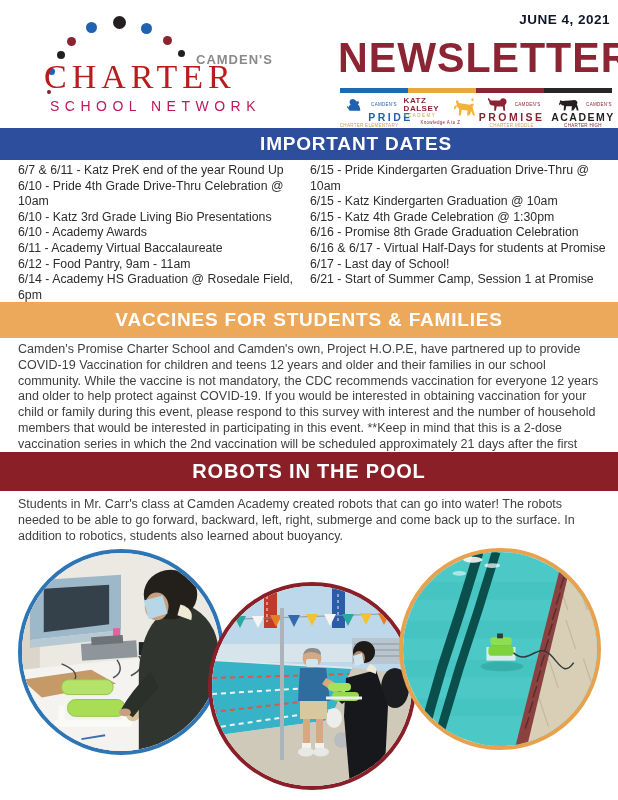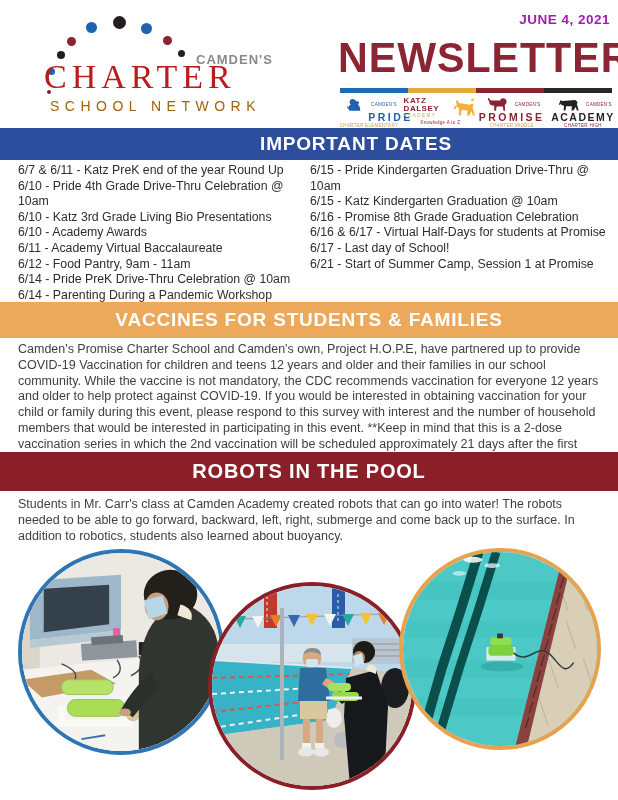--- a/index.html
+++ b/index.html
@@ -1,27 +1,27 @@
 <!DOCTYPE html>
 <html><head>
 <meta charset="utf-8">
 <style>
   html,body{margin:0;padding:0;background:#fff;}
   .page{position:relative;width:618px;height:800px;overflow:hidden;background:#ffffff;
         font-family:"Liberation Sans",sans-serif;}
   
   .issue-date{position:absolute;top:12px;right:8px;font-size:13.5px;font-weight:bold;
-              color:#a21caf;letter-spacing:.5px;}
+              color:#0f172a;letter-spacing:.5px;}
   .org-logo{position:absolute;left:30px;top:12px;width:285px;height:112px;}
   .dot{position:absolute;border-radius:50%;}
   .org-camdens{position:absolute;left:166px;top:40px;font-size:13px;font-weight:bold;
                color:#8a8a8a;letter-spacing:1px;}
   .org-name{position:absolute;left:14px;top:46px;font-family:"Liberation Serif",serif;
             font-size:34px;color:#b91c1c;letter-spacing:5px;}
-  .org-sub{position:absolute;left:20px;top:86px;font-size:14px;color:#a16207;letter-spacing:5.5px;}
+  .org-sub{position:absolute;left:20px;top:86px;font-size:14px;color:#be185d;letter-spacing:5.5px;}
   .newsletter-title{position:absolute;left:338px;top:34px;width:278px;text-align:center;
             font-size:42px;font-weight:bold;color:#8B2433;letter-spacing:1px;
             transform:scaleX(.98);transform-origin:left;}
   .color-bar{position:absolute;left:340px;top:88px;width:272px;height:5px;display:flex;}
   .color-bar div{flex:1;}
   .schools{position:absolute;left:336px;top:97px;width:280px;display:flex;justify-content:space-between;}
   .school{display:flex;flex-direction:column;align-items:center;width:66px;}
   .school .animal-row{display:flex;align-items:center;gap:2px;}
   .tiny{font-size:4.5px;letter-spacing:.3px;}
   .school-name{font-size:10.5px;font-weight:bold;letter-spacing:2.5px;line-height:11px;}
@@ -142,26 +142,28 @@
   <div class="banner banner-dates">IMPORTANT DATES</div>
 
   <div class="dates-wrap">
     <ul class="dates-col-left">
       <li>6/7 &amp; 6/11 - Katz PreK end of the year Round Up</li>
       <li>6/10 - Pride 4th Grade Drive-Thru Celebration @ 10am</li>
       <li>6/10 - Katz 3rd Grade Living Bio Presentations</li>
       <li>6/10 - Academy Awards</li>
       <li>6/11 - Academy Virtual Baccalaureate</li>
       <li>6/12 - Food Pantry, 9am - 11am</li>
+      <li>6/14 - Academy HS Graduation @ Rosedale Field, 6pm</li>
       <li>6/14 - Pride PreK Drive-Thru Celebration @ 10am</li>
       <li>6/14 - Parenting During a Pandemic Workshop</li>
     </ul>
     <ul class="dates-col-right">
       <li>6/15 - Pride Kindergarten Graduation Drive-Thru @ 10am</li>
       <li>6/15 - Katz Kindergarten Graduation @ 10am</li>
+      <li>6/15 - Katz 4th Grade Celebration @ 1:30pm</li>
       <li>6/16 - Promise 8th Grade Graduation Celebration</li>
       <li>6/16 &amp; 6/17 - Virtual Half-Days for students at Promise</li>
       <li>6/17 - Last day of School!</li>
       <li>6/21 - Start of Summer Camp, Session 1 at Promise</li>
     </ul>
   </div>
 
   <div class="banner banner-vaccines">VACCINES FOR STUDENTS &amp; FAMILIES</div>
 
   <div class="para para-vaccines"><span>Camden's Promise Charter School and Camden's own, Project H.O.P.E, have partnered up to provide COVID-19 Vaccination for children and teens 12 years and older and their families in our school community. While the vaccine is not mandatory, the CDC recommends vaccination for everyone 12 years and older to help protect against COVID-19. If you would be interested in obtaining vaccination for your child or family during this event, please respond to this survey with interest and the number of household members that would be interested in participating in this event. **Keep in mind that this is a 2-dose vaccination series in which the 2nd vaccination will be scheduled approximately 21 days after the first vaccination.**</span> <a class="survey-link" href="#">CLICK HERE TO GO TO THE SURVEY.</a></div>

